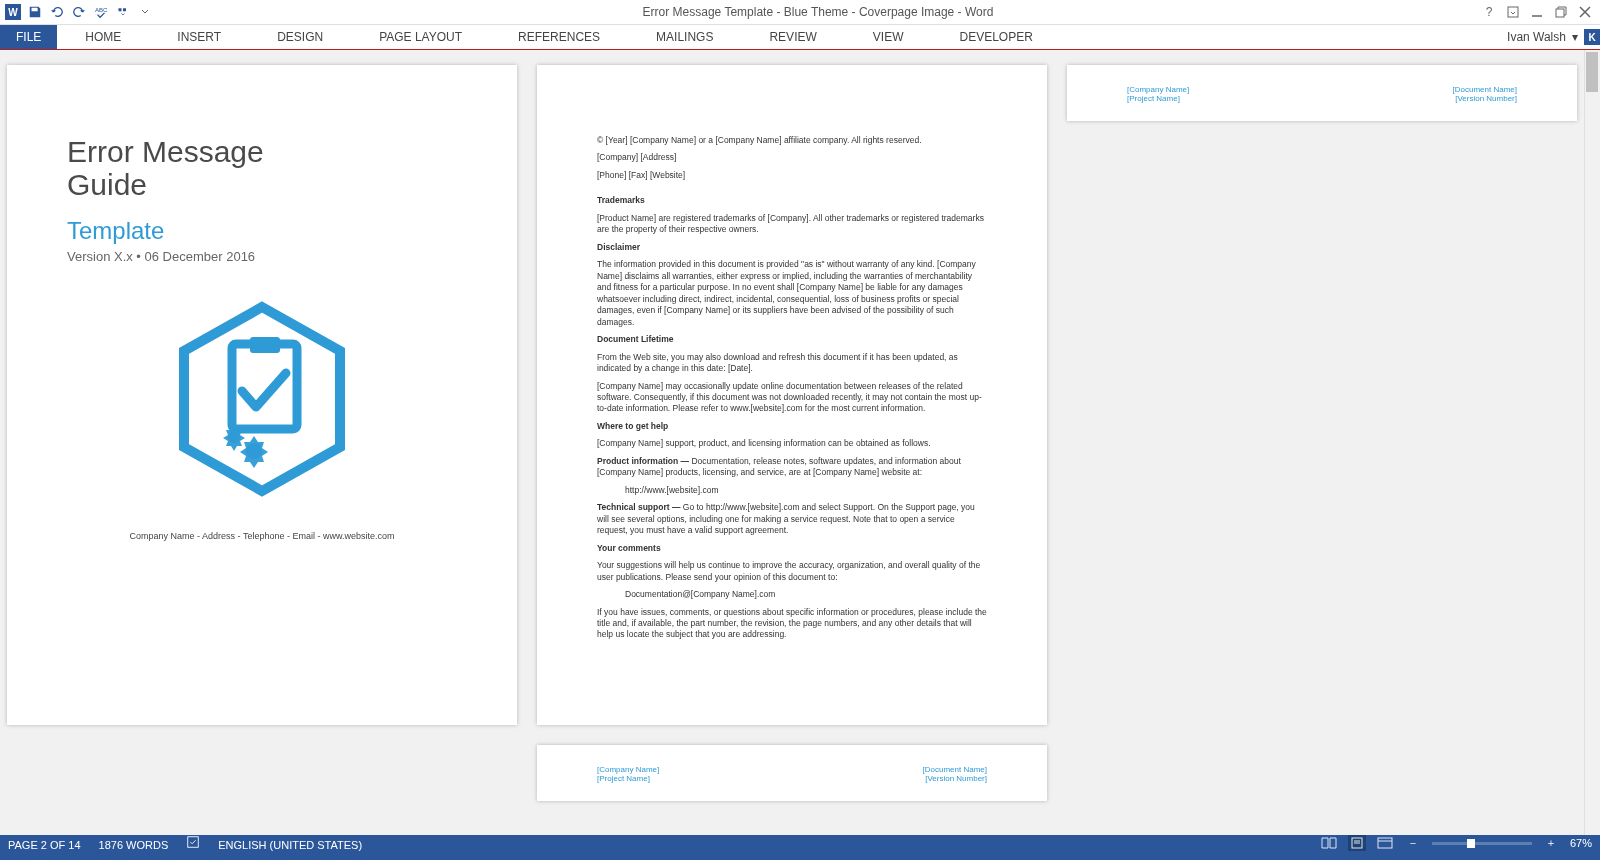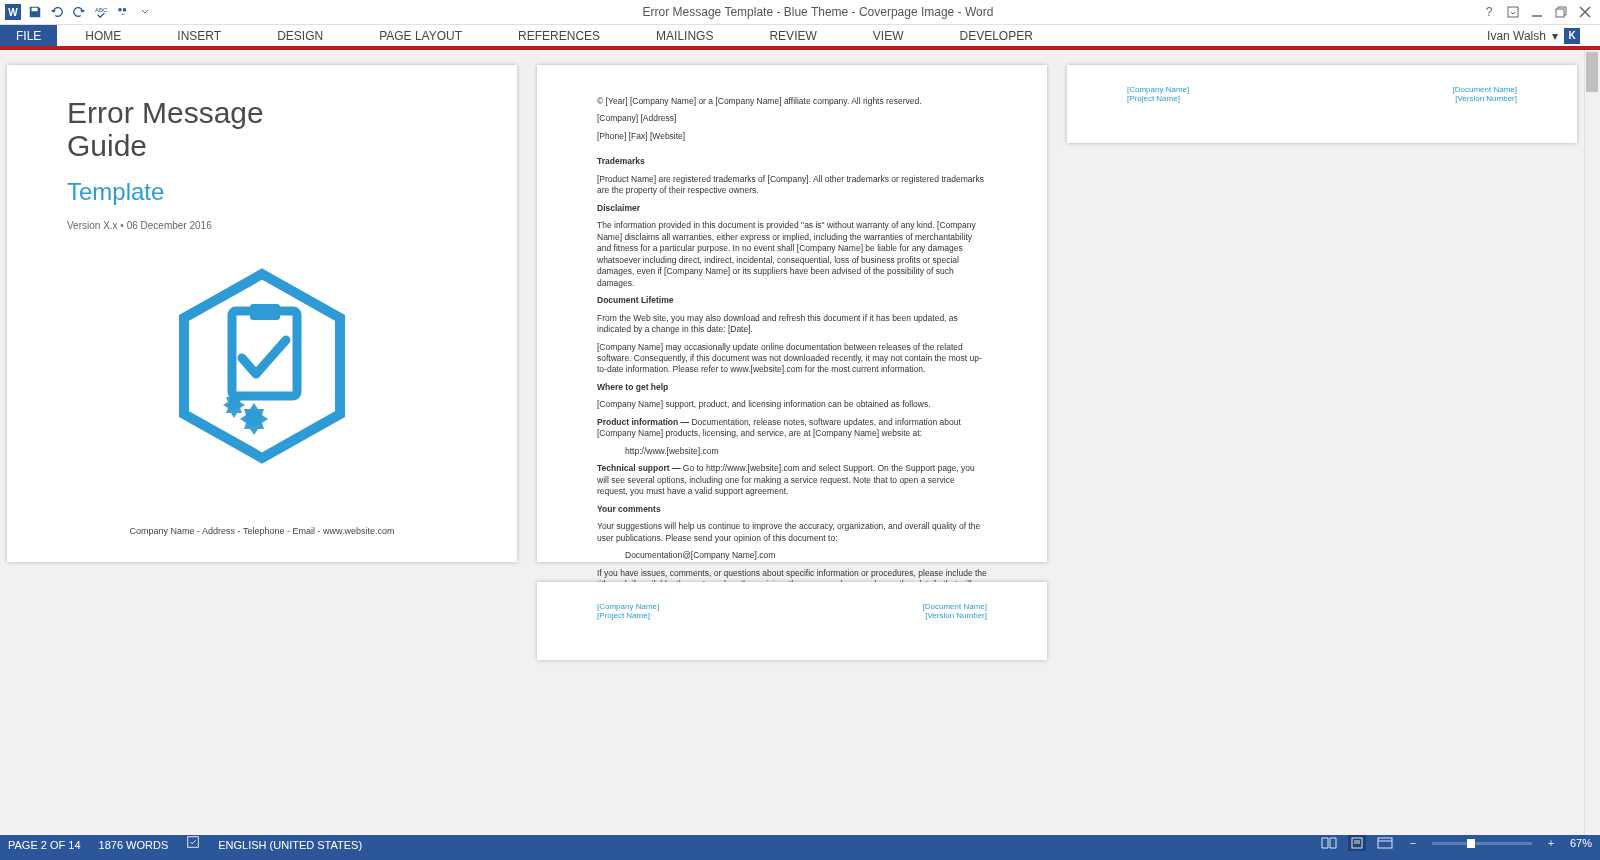--- a/index.html
+++ b/index.html
@@ -5,34 +5,34 @@
 * { margin: 0; padding: 0; box-sizing: border-box; }
 body { font-family: "Segoe UI", Tahoma, sans-serif; font-size: 12px; background: #fff; overflow: hidden; width: 1600px; height: 860px; }
 .titlebar { height: 25px; background: #fff; display: flex; align-items: center; border-bottom: 1px solid #e0e0e0; }
 .tb-left { display: flex; align-items: center; gap: 4px; padding-left: 4px; }
 .tb-icon { width: 18px; height: 18px; display: flex; align-items: center; justify-content: center; }
 .word-icon { background: #2b579a; color: #fff; font-weight: bold; font-size: 10px; width: 16px; height: 16px; display: flex; align-items: center; justify-content: center; }
 .qat-btn { width: 18px; height: 18px; display: flex; align-items: center; justify-content: center; cursor: pointer; }
 .tb-center { flex: 1; text-align: center; font-size: 12px; color: #555; }
 .tb-right { display: flex; align-items: center; gap: 10px; padding-right: 8px; }
 .tb-ctrl { width: 14px; height: 14px; display: flex; align-items: center; justify-content: center; cursor: pointer; color: #666; }
-.ribbon-tabs { height: 25px; background: #fff; display: flex; align-items: center; border-bottom: 4px solid #b91c1c; }
+.ribbon-tabs { height: 25px; background: #fff; display: flex; align-items: center; border-bottom: 1px solid #b91c1c; }
 .file-tab { background: #2b579a; color: #fff; padding: 4px 16px; height: 100%; display: flex; align-items: center; cursor: pointer; font-size: 12px; }
 .tab { padding: 4px 28px; cursor: pointer; color: #444; font-size: 12px; }
-.user-area { margin-left: auto; display: flex; align-items: center; gap: 6px; padding-right: 20px; font-size: 12px; color: #444; }
+.user-area { margin-left: auto; display: flex; align-items: center; gap: 6px; padding-right: 0; font-size: 12px; color: #444; }
 .user-badge { background: #2b579a; color: #fff; width: 16px; height: 16px; display: flex; align-items: center; justify-content: center; font-size: 10px; font-weight: bold; }
 .workspace { height: 785px; background: #f1f1f1; display: flex; overflow: hidden; position: relative; }
 .doc-canvas { flex: 1; overflow: auto; display: flex; flex-wrap: wrap; justify-content: center; gap: 20px; padding: 15px 0; align-content: flex-start; }
-.page { background: #fff; width: 510px; height: 497px; box-shadow: 0 0 4px rgba(0,0,0,0.25); padding: 31px 60px; position: relative; font-size: 9px; color: #333; }
-.p3, .p4 { height: 78px; padding: 20px 60px; overflow: hidden; }
+.page { background: #fff; width: 510px; height: 660px; box-shadow: 0 0 4px rgba(0,0,0,0.25); padding: 70px 60px; position: relative; font-size: 9px; color: #333; }
+.p3, .p4 { height: 56px; padding: 20px 60px; overflow: hidden; }
 .cover-title { font-size: 30px; font-weight: 300; color: #4a4a4a; line-height: 1.1; font-family: "Segoe UI Light", "Segoe UI", sans-serif; }
 .cover-sub { font-size: 24px; font-weight: 300; color: #2e9bd6; margin-top: 16px; font-family: "Segoe UI Light", "Segoe UI", sans-serif; }
-.cover-version { font-size: 10px; color: #666; margin-top: 14px; }
+.cover-version { font-size: 13px; color: #666; margin-top: 4px; }
 .cover-logo { margin: 35px auto 0; width: 200px; height: 200px; }
-.cover-footer { text-align: center; font-size: 9px; color: #444; margin-top: 60px; }
+.cover-footer { text-align: center; font-size: 9px; color: #444; margin-top: 32px; }
 .legal p { margin-bottom: 6px; line-height: 1.35; font-size: 8.5px; }
 .legal .bold { font-weight: bold; }
 .legal .indent { padding-left: 28px; }
 .ph { color: #2e9bd6; font-size: 8px; }
 .scroll-gutter { width: 16px; background: #f1f1f1; border-left: 1px solid #e0e0e0; position: relative; }
 .scroll-thumb { position: absolute; top: 2px; right: 2px; width: 12px; height: 40px; background: #c0c0c0; }
 .statusbar { height: 25px; background: #2b579a; color: #fff; display: flex; align-items: flex-end; font-size: 11px; padding: 16px 8px; }
 .sb-item { margin-right: 18px; }
 .sb-right { margin-left: auto; display: flex; align-items: center; gap: 10px; }
 .sb-icon { width: 18px; height: 16px; display: flex; align-items: center; justify-content: center; cursor: pointer; opacity: 0.85; }

